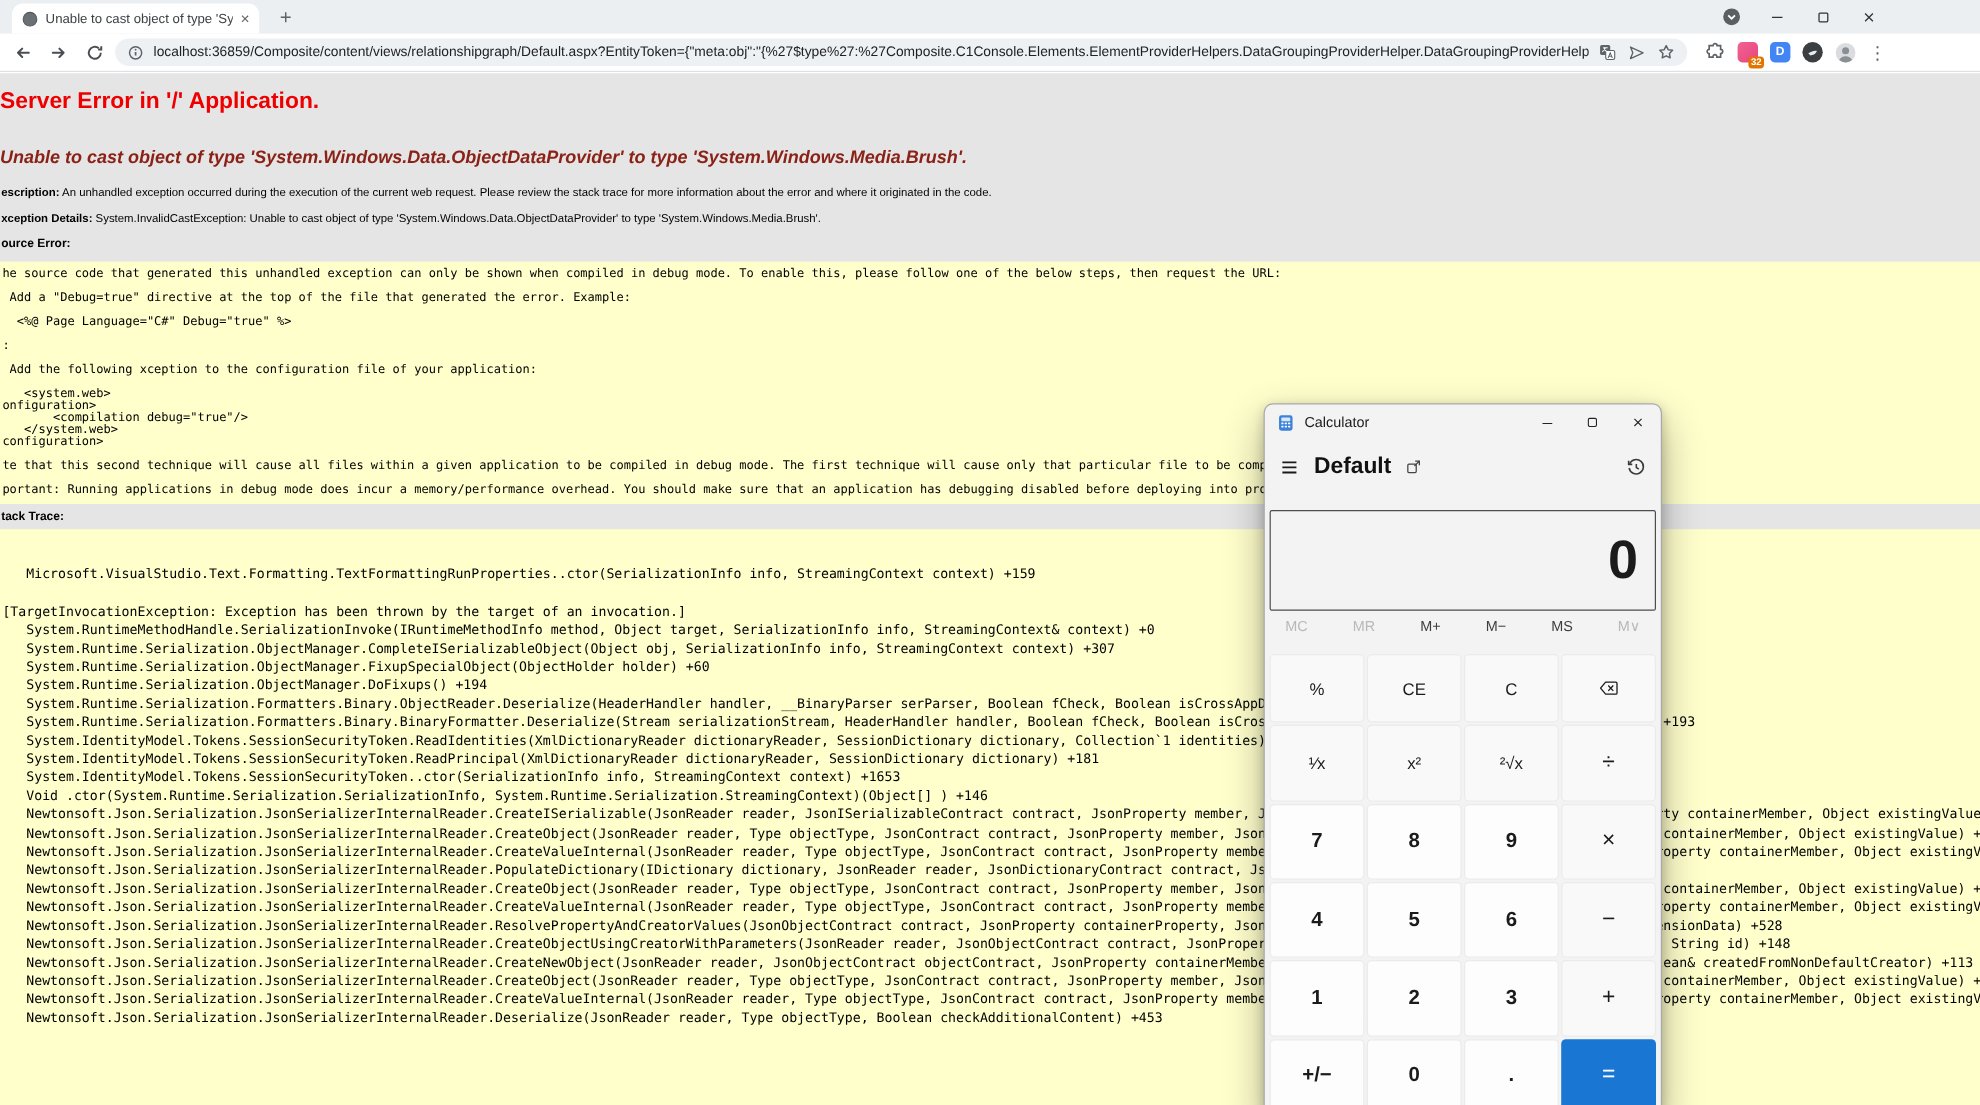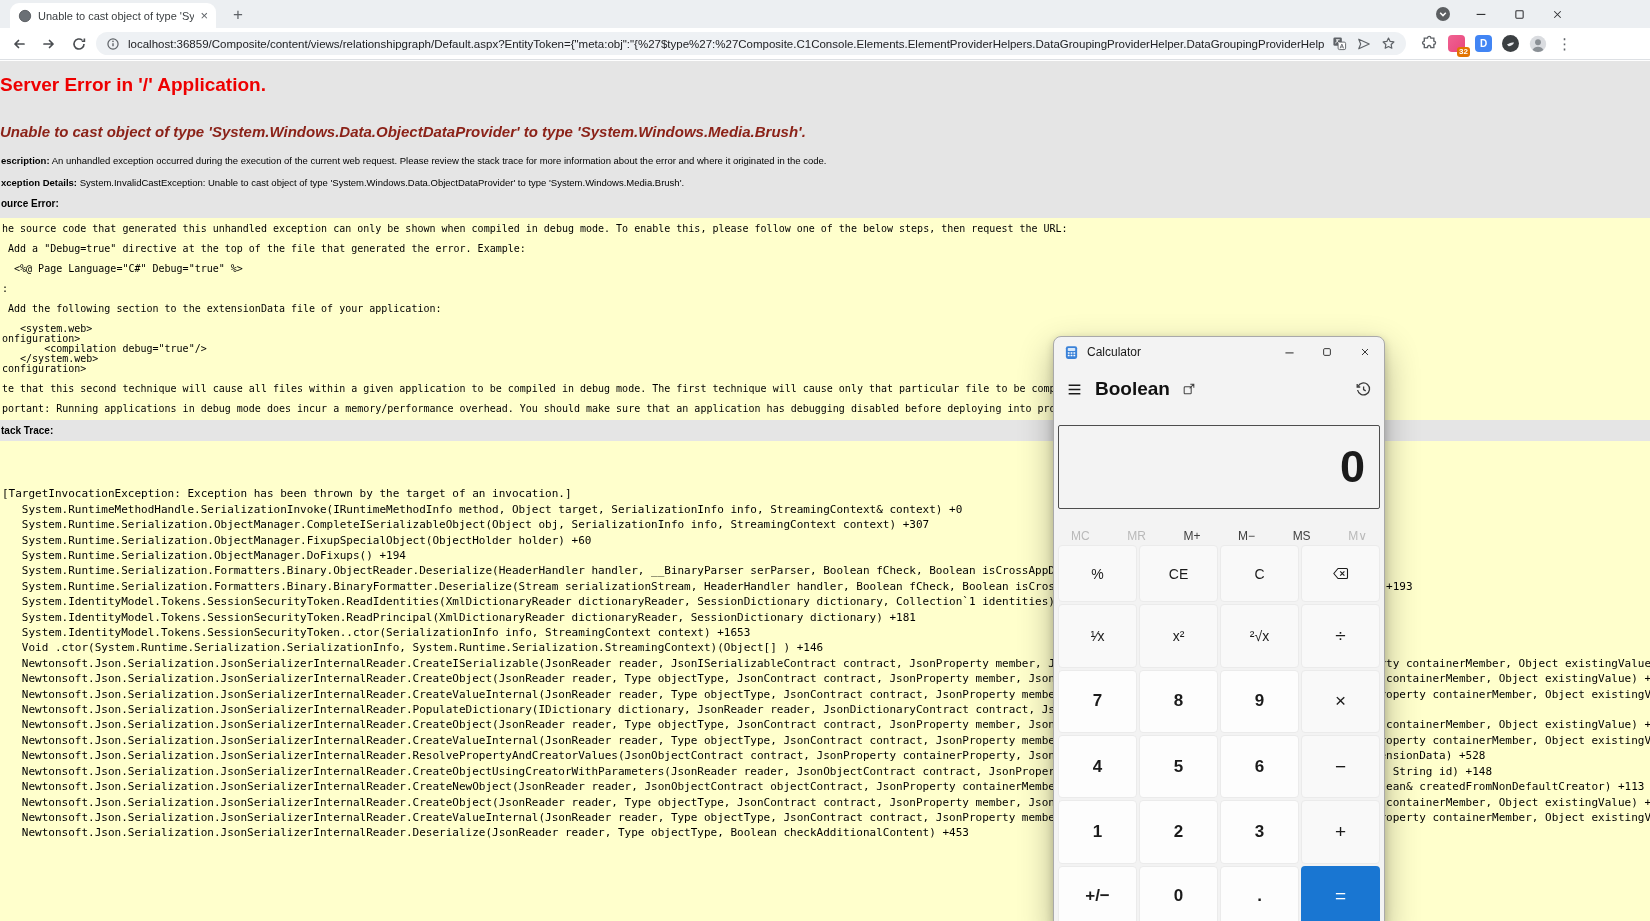--- a/index.html
+++ b/index.html
@@ -47,21 +47,21 @@
 .calc{position:absolute;left:1053px;top:336px;width:332px;height:596px;background:#f3f3f3;border:1px solid #a9a9a9;border-radius:8px;box-shadow:0 14px 34px rgba(0,0,0,.30),0 3px 9px rgba(0,0,0,.18);overflow:hidden;display:flex;flex-direction:column}
 .calc-tb{height:30px;display:flex;align-items:center;padding-left:10px;gap:8px;flex:0 0 auto}
 .calc-title{font-size:12px;color:#1a1a1a}
 .calc-winbtns{margin-left:auto;display:flex;height:30px}
 .calc-winbtn{width:38px;height:30px;display:flex;align-items:center;justify-content:center}
 .calc-head{height:44px;display:flex;align-items:center;padding:0 12px;gap:12px;flex:0 0 auto}
 .calc-mode{font-size:19px;font-weight:600;color:#111}
 .calc-hist{margin-left:auto}
 .calc-display{margin:14px 4px 6px;height:84px;border:1px solid #4d4d4d;border-radius:2px;display:flex;align-items:center;justify-content:flex-end;padding:0 14px;flex:0 0 auto}
 .calc-display span{font-size:45px;font-weight:600;color:#1b1b1b}
-.calc-mem{height:28px;display:flex;align-items:flex-end;justify-content:space-between;padding:0 17px;flex:0 0 auto}
+.calc-mem{height:28px;display:flex;align-items:flex-start;justify-content:space-between;padding:0 17px;flex:0 0 auto}
 .membtn{font-size:12px;color:#3f3f3f;background:none;border:none}
 .membtn.dis{color:#b9b9b9}
 .calc-grid{flex:1;display:grid;grid-template-columns:repeat(4,1fr);gap:2px;padding:2px 4px 4px}
 .cbtn{display:flex;align-items:center;justify-content:center;border-radius:4px;border:1px solid #ebebeb;background:#f9f9f9;font-size:14px;color:#1b1b1b}
 .cbtn.num{background:#fdfdfd;font-size:17px;font-weight:600}
 .cbtn.op{font-size:19px}
 .cbtn.eq{color:#fff;font-size:19px;border:none}
 svg{display:block}
 </style>
 </head>
@@ -187,34 +187,35 @@
     <p class="err-h">ource Error:</p>
     <div class="srcbox" style="background: rgb(255, 255, 204);">
         <div class="src-line">he source code that generated this unhandled exception can only be shown when compiled in debug mode. To enable this, please follow one of the below steps, then request the URL:</div>
         <div class="src-line"></div>
         <div class="src-line"> Add a "Debug=true" directive at the top of the file that generated the error. Example:</div>
         <div class="src-line"></div>
         <div class="src-line">  &lt;%@ Page Language="C#" Debug="true" %&gt;</div>
         <div class="src-line"></div>
         <div class="src-line">:</div>
         <div class="src-line"></div>
-        <div class="src-line"> Add the following section to the extensionData file of your application:</div>
+        <div class="src-line"> Add the following xception to the configuration file of your application:</div>
         <div class="src-line"></div>
         <div class="src-line">   &lt;system.web&gt;</div>
         <div class="src-line">onfiguration&gt;</div>
         <div class="src-line">       &lt;compilation debug="true"/&gt;</div>
         <div class="src-line">   &lt;/system.web&gt;</div>
         <div class="src-line">configuration&gt;</div>
         <div class="src-line"></div>
         <div class="src-line">te that this second technique will cause all files within a given application to be compiled in debug mode. The first technique will cause only that particular file to be compiled in debug mode.</div>
         <div class="src-line"></div>
         <div class="src-line">portant: Running applications in debug mode does incur a memory/performance overhead. You should make sure that an application has debugging disabled before deploying into production scenario.</div>
       </div>
     <p class="err-h stack-h">tack Trace:</p>
     <div class="stackbox" style="background: rgb(255, 255, 204);">
+        <div class="stack-line">   Microsoft.VisualStudio.Text.Formatting.TextFormattingRunProperties..ctor(SerializationInfo info, StreamingContext context) +159</div>
         <div class="stack-line"></div>
         <div class="stack-line">[TargetInvocationException: Exception has been thrown by the target of an invocation.]</div>
         <div class="stack-line">   System.RuntimeMethodHandle.SerializationInvoke(IRuntimeMethodInfo method, Object target, SerializationInfo info, StreamingContext&amp; context) +0</div>
         <div class="stack-line">   System.Runtime.Serialization.ObjectManager.CompleteISerializableObject(Object obj, SerializationInfo info, StreamingContext context) +307</div>
         <div class="stack-line">   System.Runtime.Serialization.ObjectManager.FixupSpecialObject(ObjectHolder holder) +60</div>
         <div class="stack-line">   System.Runtime.Serialization.ObjectManager.DoFixups() +194</div>
         <div class="stack-line">   System.Runtime.Serialization.Formatters.Binary.ObjectReader.Deserialize(HeaderHandler handler, __BinaryParser serParser, Boolean fCheck, Boolean isCrossAppDomain, IMethodCallMessage methodCallMessage) +188</div>
         <div class="stack-line">   System.Runtime.Serialization.Formatters.Binary.BinaryFormatter.Deserialize(Stream serializationStream, HeaderHandler handler, Boolean fCheck, Boolean isCrossAppDomain, IMethodCallMessage methodCallMessage) +193</div>
         <div class="stack-line">   System.IdentityModel.Tokens.SessionSecurityToken.ReadIdentities(XmlDictionaryReader dictionaryReader, SessionDictionary dictionary, Collection`1 identities) +131</div>
         <div class="stack-line">   System.IdentityModel.Tokens.SessionSecurityToken.ReadPrincipal(XmlDictionaryReader dictionaryReader, SessionDictionary dictionary) +181</div>
@@ -269,21 +270,21 @@
             </svg>
         </span>
       </span>
     </div>
     <div class="calc-head">
       <span>
         <svg width="17" height="17" viewBox="0 0 16 16">
             <path d="M2.5 4h11M2.5 8h11M2.5 12h11" stroke="#1a1a1a" stroke-width="1.4"></path>
           </svg>
       </span>
-      <span class="calc-mode">Boolean</span>
+      <span class="calc-mode">Default</span>
       <span>
         <svg width="14" height="14" viewBox="0 0 16 16">
             <rect x="2.5" y="5.5" width="8" height="8" rx="1" fill="none" stroke="#444" stroke-width="1.2"></rect>
             <path d="M9.5 2.5h4v4M13.2 2.8 8.8 7.2" fill="none" stroke="#444" stroke-width="1.2"></path>
           </svg>
       </span>
       <span class="calc-hist">
         <svg width="17" height="17" viewBox="0 0 17 17">
             <path d="M3 5.5A6 6 0 1 1 2.6 9" fill="none" stroke="#3a3a3a" stroke-width="1.3"></path>
             <path d="M2.2 3v3h3" fill="none" stroke="#3a3a3a" stroke-width="1.3"></path>

